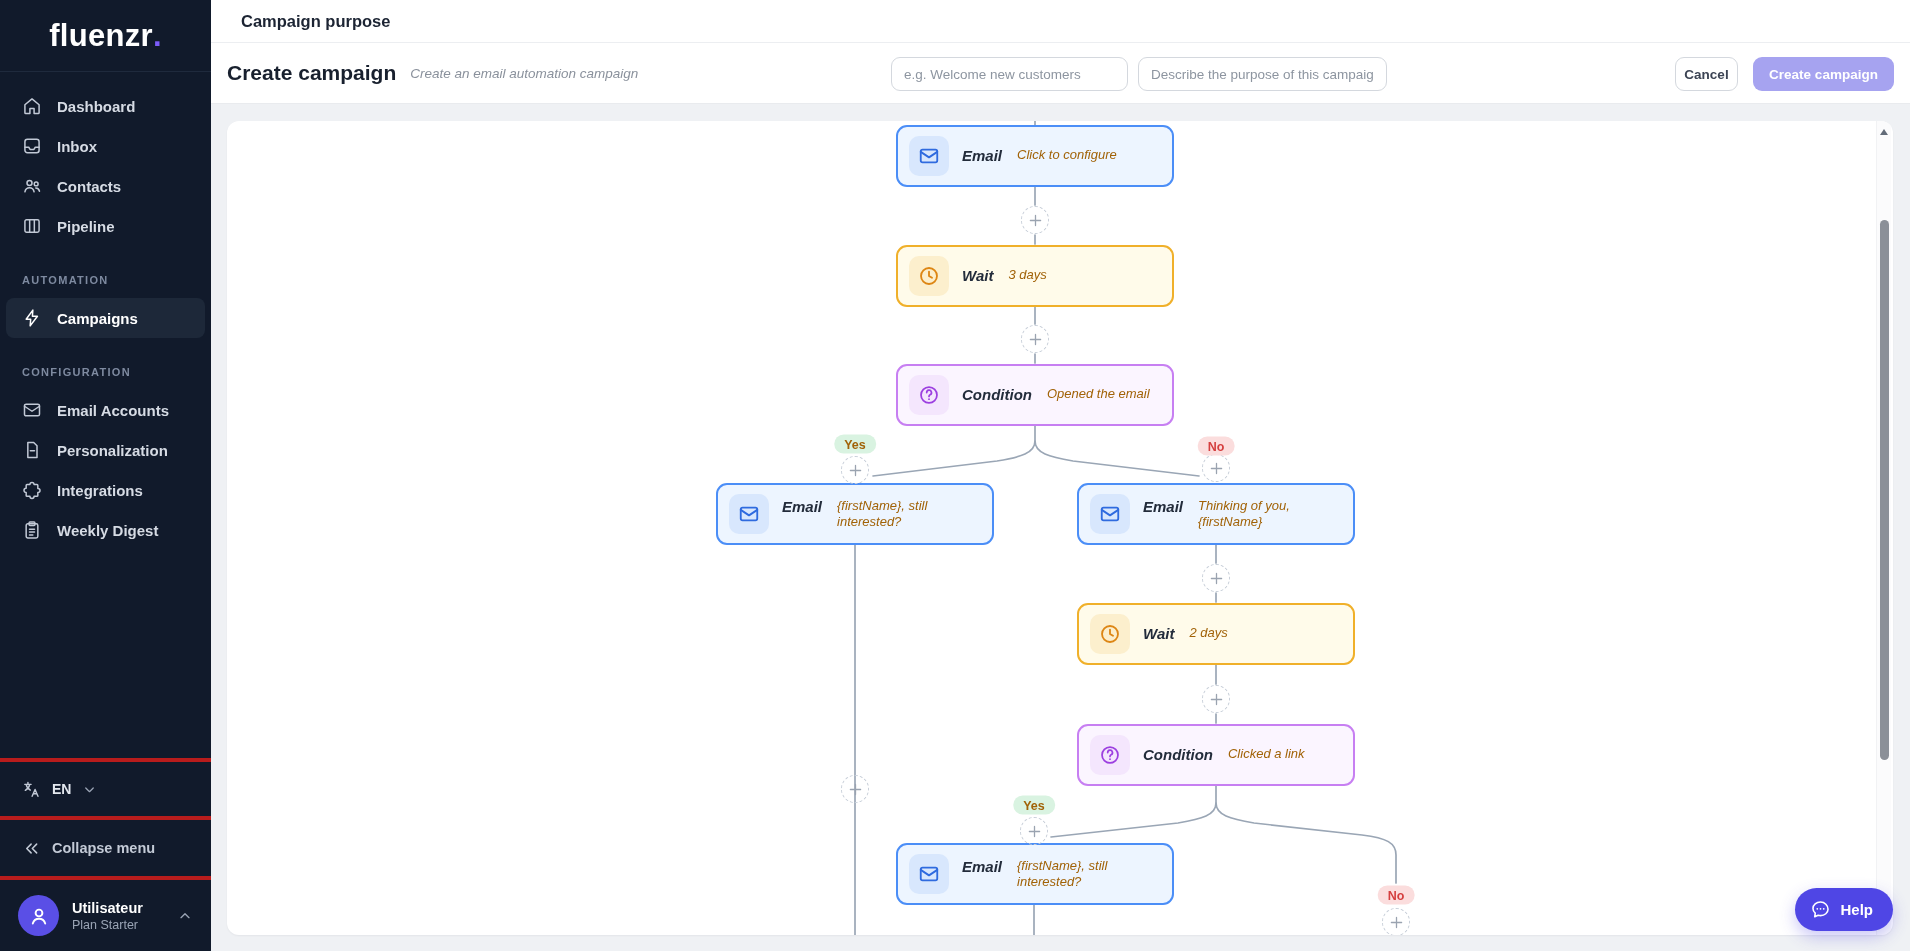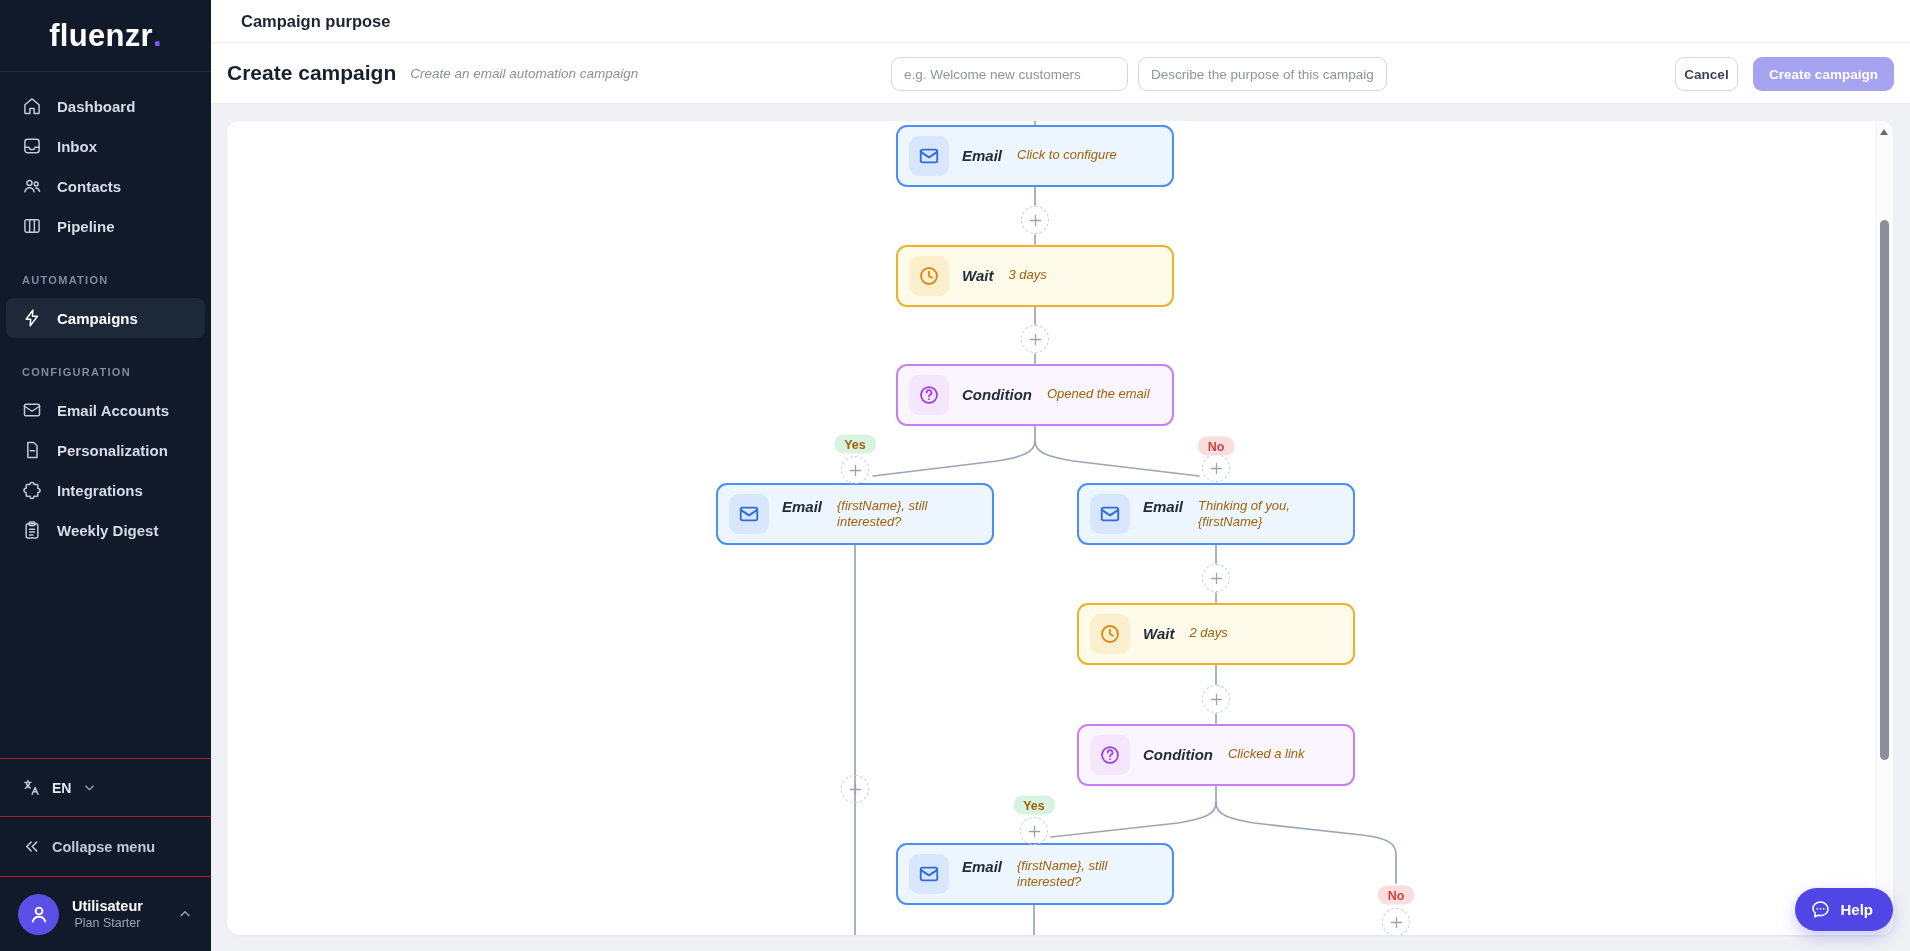--- a/index.html
+++ b/index.html
@@ -9,21 +9,21 @@
   
   .sidebar { width:211px; flex-shrink:0; background:#111a2b; color:#dfe4ec; display:flex; flex-direction:column; }
   .logo { height:72px; display:flex; align-items:center; justify-content:center; font-size:31px; font-weight:bold; color:#fff; border-bottom:1px solid #1f2a3d; letter-spacing:.3px; }
   .logo .dot { color:#7c5cfa; }
   .nav { padding-top:14px; }
   .nav-item { height:40px; display:flex; align-items:center; gap:15px; padding:0 22px; font-size:15px; font-weight:600; color:#d6dbe4; cursor:pointer; }
   .nav-item svg { width:20px; height:20px; flex-shrink:0; }
   .nav-item.active { background:#1d2839; border-radius:8px; margin:0 6px; padding:0 16px; color:#fff; }
   .section-title { margin:28px 22px 12px; font-size:11px; font-weight:700; letter-spacing:1.3px; color:#7e8aa0; }
   .sidebar-bottom { margin-top:auto; }
-  .srow { display:flex; align-items:center; gap:11px; padding:0 22px; border-top:1px solid #b91c1c; cursor:pointer;text-align:center; }
+  .srow { display:flex; align-items:center; gap:11px; padding:0 22px; border-top:4px solid #b91c1c; cursor:pointer; }
   .lang-row { height:58px; font-size:14px; font-weight:700; color:#e3e7ee; }
   .collapse-row { height:60px; font-size:14.5px; font-weight:600; color:#c3cad6; }
   .user-row { height:75px; gap:13px; padding:0 18px; }
   .avatar { width:41px; height:41px; border-radius:50%; background:#5a4fe6; display:flex; align-items:center; justify-content:center; flex-shrink:0; }
   .user-meta { display:flex; flex-direction:column; gap:2px; }
   .user-name { font-size:14.5px; font-weight:700; color:#fff; }
   .user-plan { font-size:12.5px; color:#9aa4b5; }
   .chev-right { margin-left:auto; }
 
   

